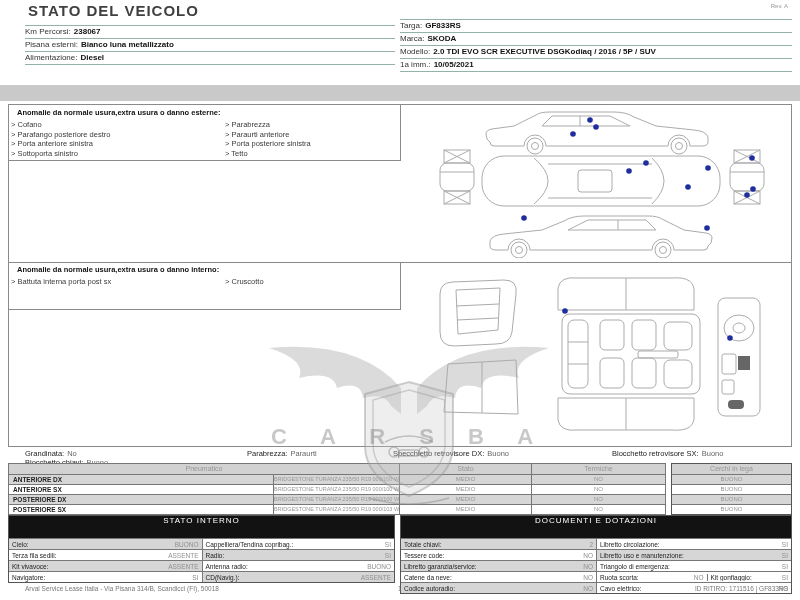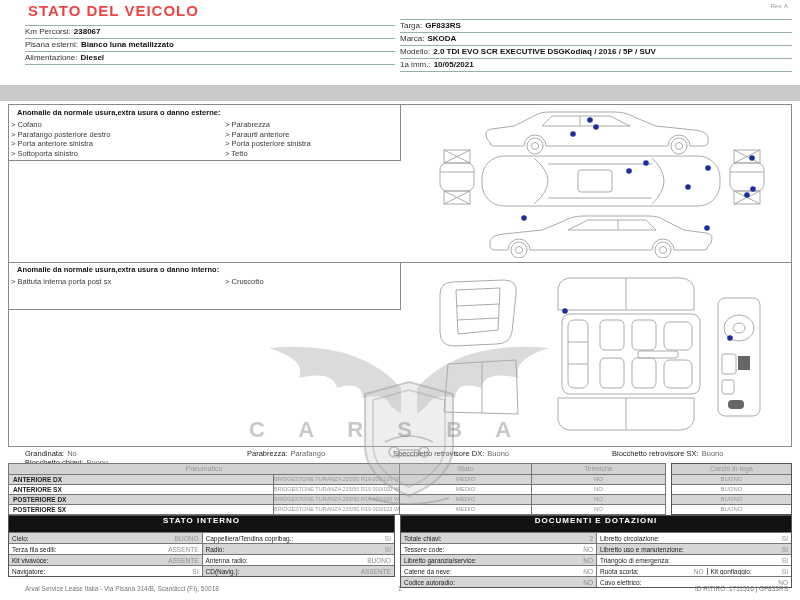--- a/index.html
+++ b/index.html
@@ -1,20 +1,20 @@
 <!DOCTYPE html>
 <html><head>
 <meta charset="utf-8">
 <style>
   * { margin:0; padding:0; box-sizing:border-box; }
   body { background:#e8e8e8; font-family:"Liberation Sans", sans-serif; }
   .page { position:relative; width:800px; height:600px; background:#ffffff; overflow:hidden; }
 
   .title { position:absolute; left:28px; top:2px; font-size:15px; font-weight:bold;
-           letter-spacing:1px; color:#ef4444; }
+           letter-spacing:1px; color:#404040; }
   .rev { position:absolute; right:12px; top:3px; font-size:6px; color:#999; }
 
   .fields { position:absolute; border-top:1px solid #93B3A9; }
   .fields.left { left:25px; top:25px; width:370px; }
   .fields.right { left:400px; top:19px; width:392px; }
   .frow { height:13px; line-height:12px; border-bottom:1px solid #93B3A9;
           font-size:8px; color:#333; white-space:nowrap; overflow:hidden; }
   .frow b { color:#111; margin-left:3px; }
 
   .greyband { position:absolute; left:0; top:85px; width:800px; height:16px; background:#C9C9C9; }
@@ -26,21 +26,21 @@
   .panel.ext { top:0; height:56px; }
   .panel.int { top:157px; height:48px; }
   .hdivider { position:absolute; left:0; top:157px; width:100%; border-top:1px solid #8a8a8a; z-index:2; }
   .ptitle { position:absolute; left:8px; top:3px; font-size:7.5px; font-weight:bold; color:#111; }
   .alist { position:absolute; top:15px; font-size:7.5px; color:#3a3a3a; line-height:9.5px; }
   .alist.c1 { left:2px; } .alist.c2 { left:196px;margin-left:20px; }
 
   .diagram { position:absolute; z-index:2; }
   .diagram svg { display:block; }
   .wm { position:absolute; left:240px; top:225px; width:320px; height:175px; z-index:1; }
-  .wm-letters { position:absolute; left:0; top:87px; width:100%; text-align:left;
+  .wm-letters { position:absolute; left:0; top:94px; width:100%; text-align:center;
                 font-size:22px; font-weight:bold; letter-spacing:14px; color:rgba(110,110,110,0.38); }
 
   .checks { position:absolute; left:0; top:448px; width:800px; font-size:7.5px; color:#222; }
   .checks .v { color:#666; margin-left:3px; }
   .ck { position:absolute; white-space:nowrap; }
 
   .tiretable { position:absolute; left:8px; top:463px; width:658px; border:1px solid #777;
                font-size:6px; }
   .trow { display:flex; height:10px; }
   .trow > div { line-height:9px; text-align:center; color:#979797; white-space:nowrap; overflow:hidden; }
@@ -53,22 +53,22 @@
   .c-st { width:132px; } .c-tm { width:134px; }
   .rg { background:#D6D6D6; } .rw { background:#fff; }
 
   .cerchibox { position:absolute; left:671px; top:463px; width:121px; border:1px solid #555;
                font-size:6px; }
   .cerchibox .trow > div { width:100%; }
 
   .btable { position:absolute; top:515px; font-size:6.5px; border:1px solid #555; }
   .btable.si { left:8px; width:387px; }
   .btable.doc { left:400px; width:392px; }
-  .bhead { height:16px; line-height:10px; background:#121212; color:#fff; text-align:center;
-           font-weight:bold; font-size:8px; letter-spacing:1px; }
+  .bhead { height:22px; line-height:10px; background:#121212; color:#fff; text-align:center;
+           font-weight:normal; font-size:8px; letter-spacing:1px; }
   .brow { display:flex; height:11px; border-top:1px solid #777; }
   .bhalf { width:50%; display:flex; justify-content:space-between; align-items:center;
            padding:0 3px; overflow:hidden; white-space:nowrap; }
   .bhalf + .bhalf { border-left:1px solid #777; }
   .bhalf .lb { color:#222; } .bhalf .vl { color:#8F8F8F; }
   .bcell { display:flex; justify-content:space-between; align-items:center; padding:0 3px;
            overflow:hidden; white-space:nowrap; }
   .g { background:#D6D6D6; } .w { background:#fff; }
 
   .footer { position:absolute; left:0; top:585px; width:800px; font-size:6.5px; color:#777; }
@@ -268,21 +268,21 @@
 
       <g>
         <circle class="dot" cx="153" cy="45" r="2.8"></circle>
         <circle class="dot" cx="318" cy="72" r="2.8"></circle>
       </g>
     </svg>
   </div>
 
   <div class="checks">
     <div class="ck" style="left:25px; top:1px;"><span>Grandinata:</span><span class="v">No</span></div>
-    <div class="ck" style="left:247px; top:1px;"><span>Parabrezza:</span><span class="v">Parafango</span></div>
+    <div class="ck" style="left:247px; top:1px;"><span>Parabrezza:</span><span class="v">Paraurti</span></div>
     <div class="ck" style="left:393px; top:1px;"><span>Specchietto retrovisore DX:</span><span class="v">Buono</span></div>
     <div class="ck" style="left:612px; top:1px;"><span>Blocchetto retrovisore SX:</span><span class="v">Buono</span></div>
     <div class="ck" style="left:25px; top:10px;"><span>Blocchetto chiavi:</span><span class="v">Buono</span></div>
   </div>
 
   <div class="tiretable">
     <div class="trow thead">
       <div class="c-pn">Pneumatico</div>
       <div class="c-st">Stato</div>
       <div class="c-tm">Termiche</div>

